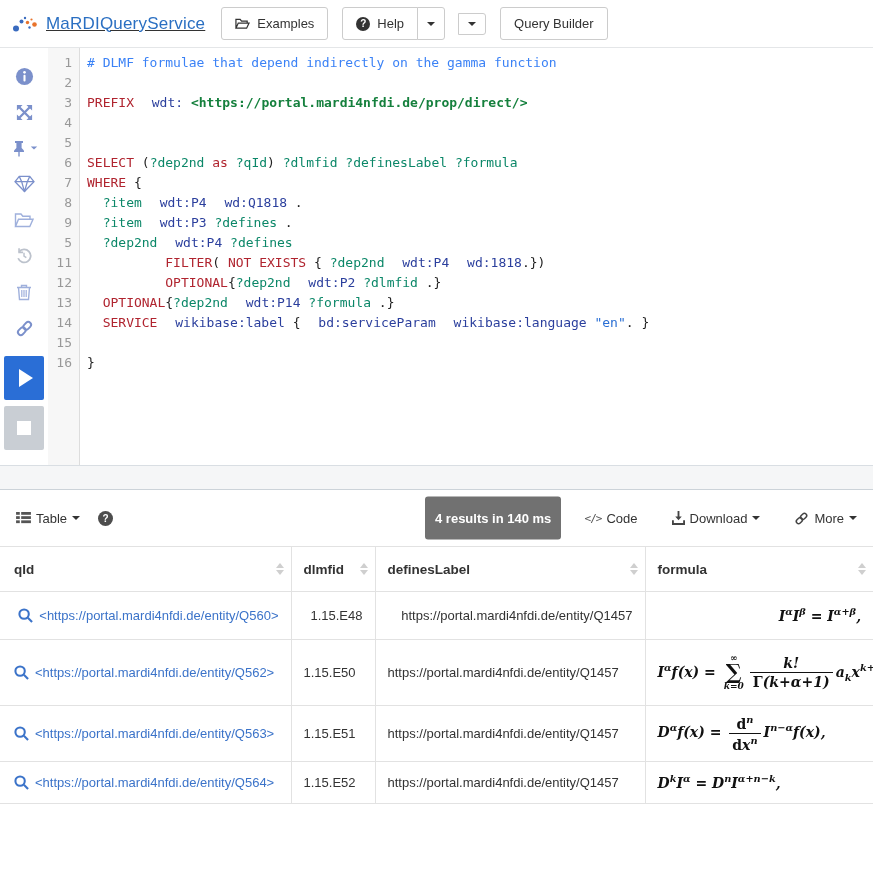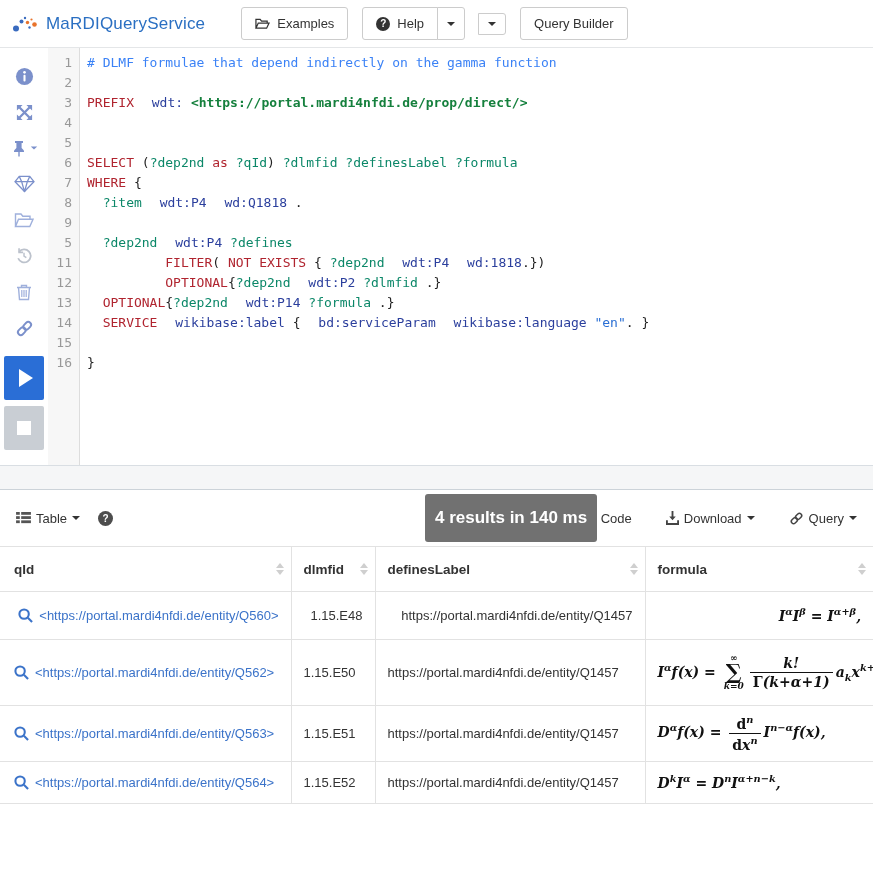--- a/index.html
+++ b/index.html
@@ -2,21 +2,21 @@
 <html><head>
 <meta charset="utf-8">
 <style>
   * { box-sizing: border-box; margin: 0; padding: 0; }
   html,body { width: 873px; height: 873px; overflow: hidden; background: #fff;
     font-family: "Liberation Sans", sans-serif; color: #333; }
 
   
   .navbar { height: 48px; display: flex; align-items: center; padding: 0 12px;
     border-bottom: 1px solid #e4e6e8; background: #fff; }
-  .brand { display: flex; align-items: center; gap: 7px; margin-right: 36px; cursor: pointer; }
+  .brand { display: flex; align-items: center; gap: 7px; margin-right: 16px; cursor: pointer; text-decoration: underline; }
   .brand-text { font-size: 17px; color: #2a6fc2; letter-spacing: .2px; }
   .nav-btns { display: flex; align-items: center; gap: 14px; }
   .btn { display: inline-flex; align-items: center; gap: 7px; padding: 8px 13px;
     border: 1px solid #ccc; border-radius: 3px; background: #fff; font-size: 13px;
     color: #333; cursor: pointer; font-family: inherit; }
   .btn-group { display: inline-flex; }
   .btn-group .btn.main { border-radius: 3px 0 0 3px; }
   .btn-group .btn.caret-btn { border-radius: 0 3px 3px 0; margin-left: -1px; padding: 8px 9px; }
   .caret { width: 0; height: 0; border-left: 4px solid transparent;
     border-right: 4px solid transparent; border-top: 4px solid #333; display: inline-block; }
@@ -58,21 +58,21 @@
   
   .strip { height: 24px; background: #f5f6f7; border-bottom: 1px solid #ccd3d9; }
 
   
   .results-toolbar { height: 56px; display: flex; align-items: center; padding: 0 16px;
     position: relative; background: #fff; }
   .tb-left { display: flex; align-items: center; gap: 18px; }
   .tb-item { display: inline-flex; align-items: center; gap: 5px; font-size: 13px;
     color: #333; cursor: pointer; }
   .status-badge { position: absolute; left: 425px; top: 50%; transform: translateY(-50%);
-    background: #717171; color: #fff; font-weight: bold; font-size: 17px;
+    background: #717171; color: #fff; font-weight: bold; font-size: 13px;
     padding: 14px 10px; border-radius: 3px; }
   .tb-right { margin-left: auto; display: flex; align-items: center; gap: 34px; }
   .qmark { width: 15px; height: 15px; border-radius: 50%; background: #4d4d4d; color: #fff;
     font-size: 10px; font-weight: bold; display: inline-flex; align-items: center;
     justify-content: center; }
   .code-glyph { font-family: "DejaVu Sans Mono", monospace; font-size: 11px; color: #555;
     letter-spacing: -1px; }
 
   
   table.results { width: 100%; border-collapse: collapse; table-layout: fixed; }
@@ -224,21 +224,21 @@
     <div class="gutter-bg"></div>
     <div class="code-lines">
         <div class="cm-line"><span class="cm-num">1</span><span class="cm-code"><span class="tok-comment"># DLMF formulae that depend indirectly on the gamma function</span></span></div>
         <div class="cm-line"><span class="cm-num">2</span><span class="cm-code">&nbsp;</span></div>
         <div class="cm-line"><span class="cm-num">3</span><span class="cm-code"><span class="tok-kw">PREFIX</span><span class="tok-plain"> </span><span class="tok-pn">wdt:</span><span class="tok-plain"> </span><span class="tok-url">&lt;https://portal.mardi4nfdi.de/prop/direct/&gt;</span></span></div>
         <div class="cm-line"><span class="cm-num">4</span></div>
         <div class="cm-line"><span class="cm-num">5</span><span class="cm-code">&nbsp;</span></div>
         <div class="cm-line"><span class="cm-num">6</span><span class="cm-code"><span class="tok-kw">SELECT</span><span class="tok-plain"> (</span><span class="tok-var">?dep2nd</span><span class="tok-plain"> </span><span class="tok-kw">as</span><span class="tok-plain"> </span><span class="tok-var">?qId</span><span class="tok-plain">) </span><span class="tok-var">?dlmfid</span><span class="tok-plain"> </span><span class="tok-var">?definesLabel</span><span class="tok-plain"> </span><span class="tok-var">?formula</span></span></div>
         <div class="cm-line"><span class="cm-num">7</span><span class="cm-code"><span class="tok-kw">WHERE</span><span class="tok-plain"> {</span></span></div>
         <div class="cm-line"><span class="cm-num">8</span><span class="cm-code"><span class="tok-plain">  </span><span class="tok-var">?item</span><span class="tok-plain"> </span><span class="tok-pn">wdt:P4</span><span class="tok-plain"> </span><span class="tok-pn">wd:Q1818</span><span class="tok-plain"> .</span></span></div>
-        <div class="cm-line"><span class="cm-num">9</span></div>
+        <div class="cm-line"><span class="cm-num">9</span><span class="cm-code"><span class="tok-plain">  </span><span class="tok-var">?item</span><span class="tok-plain"> </span><span class="tok-pn">wdt:P3</span><span class="tok-plain"> </span><span class="tok-var">?defines</span><span class="tok-plain"> .</span></span></div>
         <div class="cm-line"><span class="cm-num">5</span><span class="cm-code"><span class="tok-plain">  </span><span class="tok-var">?dep2nd</span><span class="tok-plain"> </span><span class="tok-pn">wdt:P4</span><span class="tok-plain"> </span><span class="tok-var">?defines</span></span></div>
         <div class="cm-line"><span class="cm-num">11</span><span class="cm-code"><span class="tok-plain">          </span><span class="tok-kw">FILTER</span><span class="tok-plain">( </span><span class="tok-kw">NOT EXISTS</span><span class="tok-plain"> { </span><span class="tok-var">?dep2nd</span><span class="tok-plain"> </span><span class="tok-pn">wdt:P4</span><span class="tok-plain"> </span><span class="tok-pn">wd:1818</span><span class="tok-plain">.})</span></span></div>
         <div class="cm-line"><span class="cm-num">12</span><span class="cm-code"><span class="tok-plain">          </span><span class="tok-kw">OPTIONAL</span><span class="tok-plain">{</span><span class="tok-var">?dep2nd</span><span class="tok-plain"> </span><span class="tok-pn">wdt:P2</span><span class="tok-plain"> </span><span class="tok-var">?dlmfid</span><span class="tok-plain"> .}</span></span></div>
         <div class="cm-line"><span class="cm-num">13</span><span class="cm-code"><span class="tok-plain">  </span><span class="tok-kw">OPTIONAL</span><span class="tok-plain">{</span><span class="tok-var">?dep2nd</span><span class="tok-plain"> </span><span class="tok-pn">wdt:P14</span><span class="tok-plain"> </span><span class="tok-var">?formula</span><span class="tok-plain"> .}</span></span></div>
         <div class="cm-line"><span class="cm-num">14</span><span class="cm-code"><span class="tok-plain">  </span><span class="tok-kw">SERVICE</span><span class="tok-plain"> </span><span class="tok-pn">wikibase:label</span><span class="tok-plain"> { </span><span class="tok-pn">bd:serviceParam</span><span class="tok-plain"> </span><span class="tok-pn">wikibase:language</span><span class="tok-plain"> </span><span class="tok-str">"en"</span><span class="tok-plain">. }</span></span></div>
         <div class="cm-line"><span class="cm-num">15</span><span class="cm-code">&nbsp;</span></div>
         <div class="cm-line"><span class="cm-num">16</span><span class="cm-code"><span class="tok-plain">}</span></span></div>
       </div>
   </div>
 </div>
@@ -282,21 +282,21 @@
       </span>
       <span class="tb-item">
         <span class="icon">
           <svg width="15" height="15" viewBox="0 0 20 20" fill="none" stroke="#444" stroke-width="2">
             <g transform="rotate(-45 10 10)">
               <rect x="1.5" y="7" width="9" height="6" rx="3"></rect>
               <rect x="9.5" y="7" width="9" height="6" rx="3"></rect>
             </g>
           </svg>
         </span>
-        <span>Query</span>
+        <span>More</span>
         <span class="caret"></span>
       </span>
     </div>
   </div>
 
   <table class="results">
     <colgroup>
       <col class="col-qid">
         <col class="col-dlmfid">
         <col class="col-defines">

